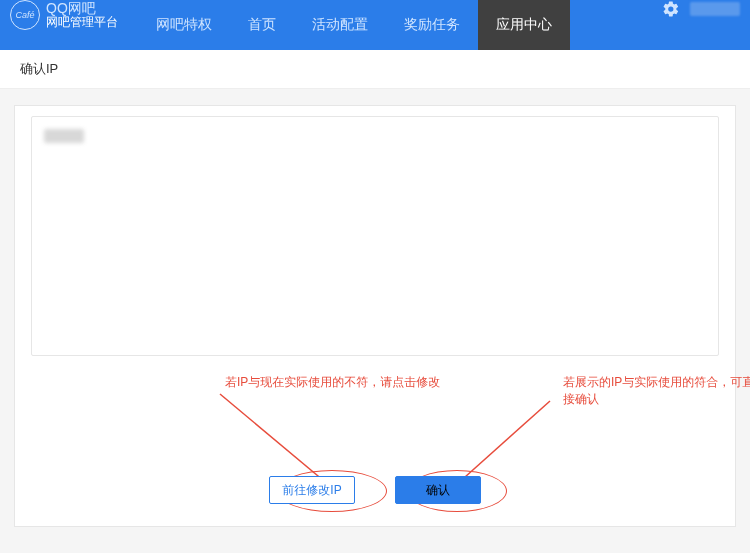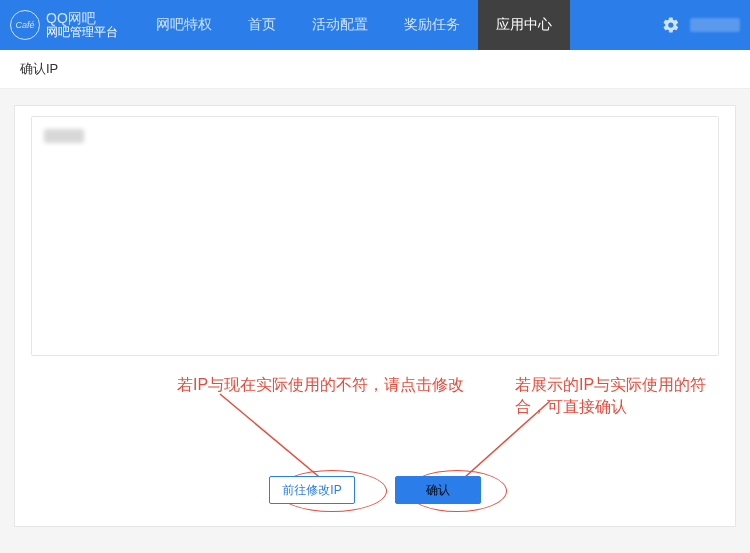--- a/index.html
+++ b/index.html
@@ -7,21 +7,21 @@
     font-family: "Microsoft YaHei", "PingFang SC", sans-serif;
     background: #f5f5f5;
     width: 750px;
     height: 553px;
     overflow: hidden;
   }
   .header {
     background: #2b7de9;
     height: 50px;
     display: flex;
-    align-items: center;
+    align-items: flex-start;
     padding: 0 10px;
     color: #fff;
   }
   .logo-wrap {
     display: flex;
     align-items: center;
     gap: 6px;
     margin-right: 20px;
   }
   .logo-badge {
@@ -137,24 +137,25 @@
     position: absolute;
     border: 1.5px solid #e74c3c;
     border-radius: 50%;
     pointer-events: none;
   }
   .ring-left { width: 110px; height: 42px; bottom: 14px; left: 262px; }
   .ring-right { width: 100px; height: 42px; bottom: 14px; left: 392px; }
 
   .note {
     position: absolute;
-    font-size: 16px;
+    font-size: 12px;
     color: #e74c3c;
     line-height: 1.4;
     pointer-events: none;
+    margin-left: 48px;
   }
   .note-left { top: 268px; left: 162px; }
   .note-right { top: 268px; left: 500px; width: 200px; }
 
   svg.arrow {
     position: absolute;
     pointer-events: none;
     overflow: visible;
   }
 </style>

